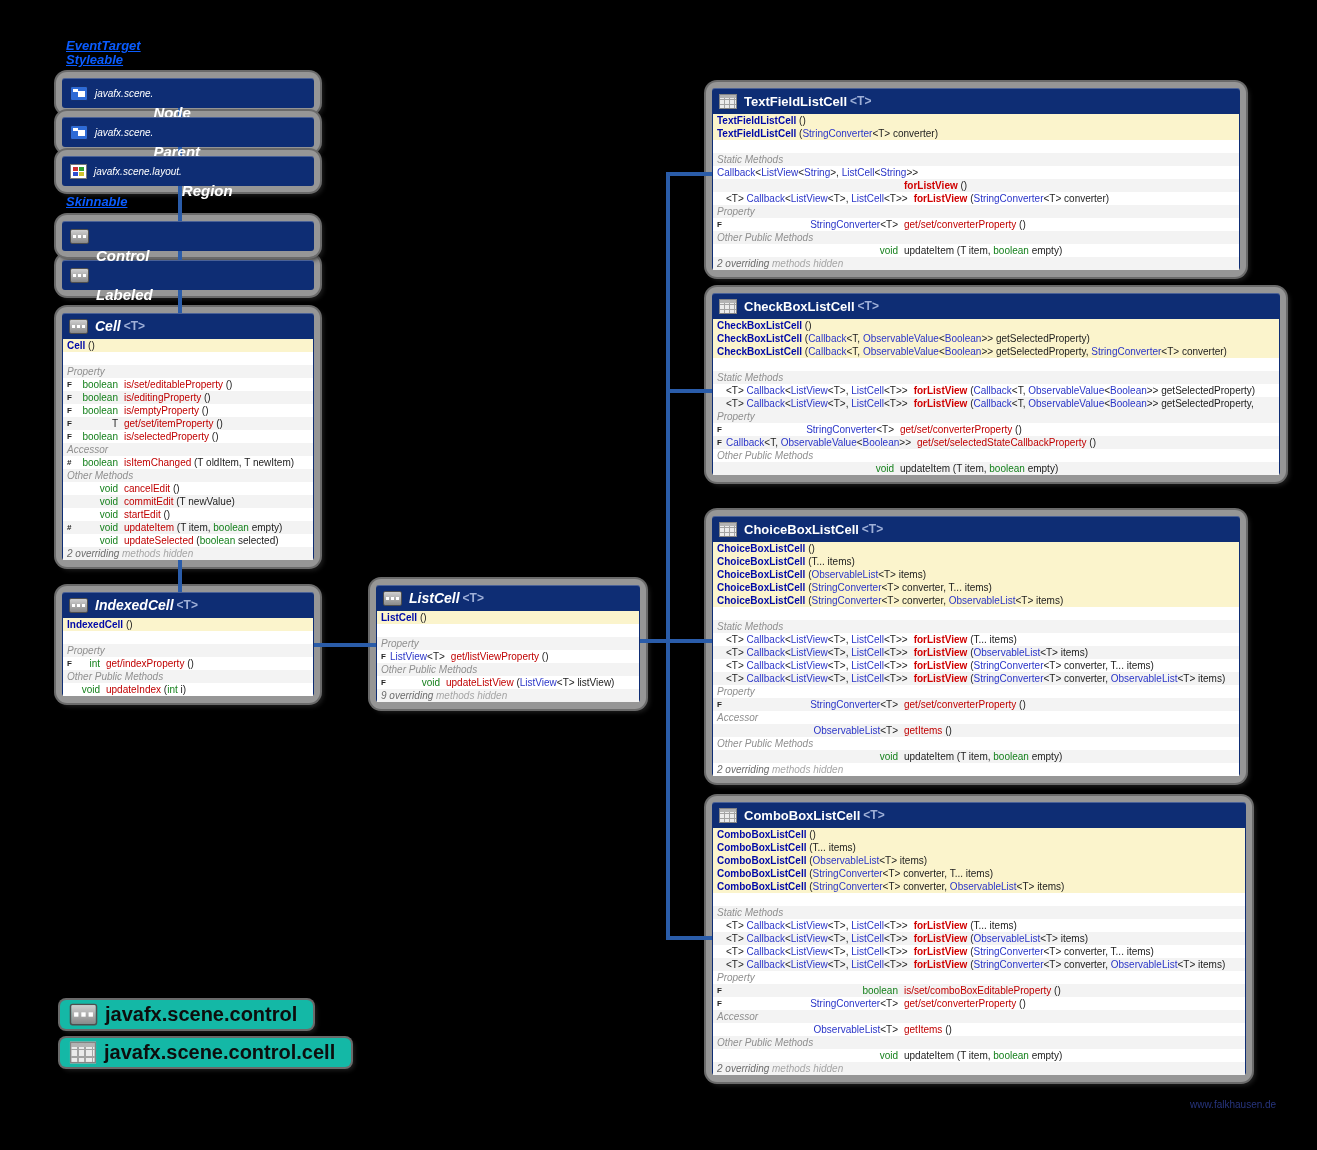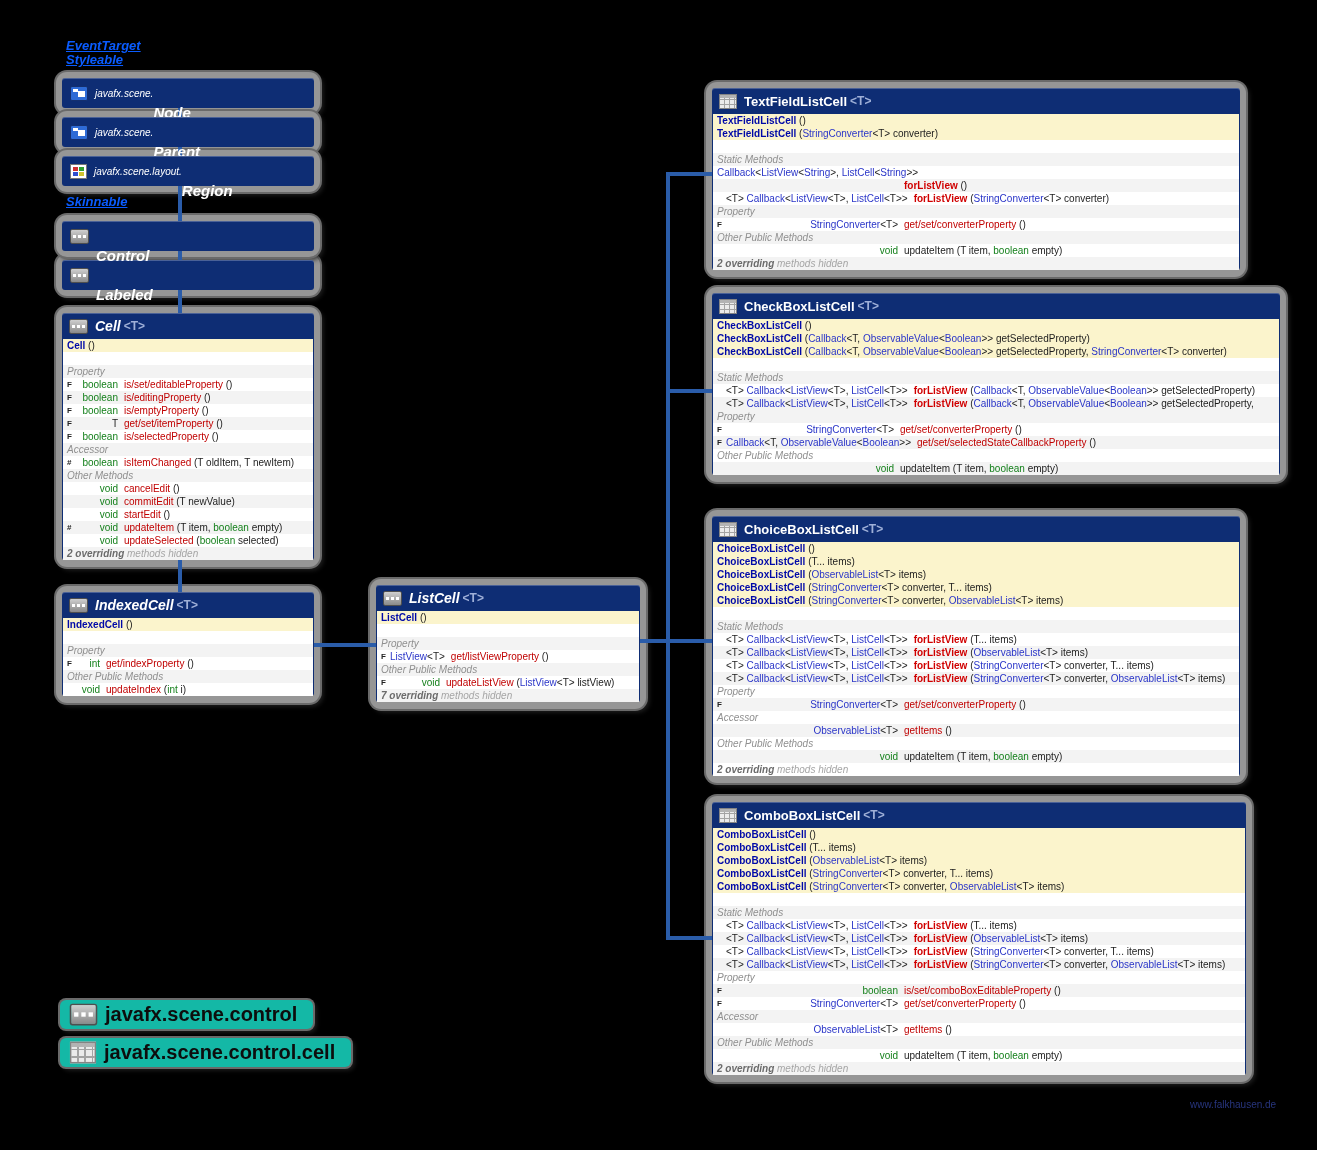--- a/index.html
+++ b/index.html
@@ -17,21 +17,21 @@
   
   .hd2{display:flex;align-items:center;height:26px;padding:0 7px;}
   .ttl{font-weight:bold;font-size:13px;color:#fff;margin-left:7px;white-space:pre;}
   .ttl.it{font-style:italic;font-size:14px;}
   .gen{font-weight:bold;font-size:12px;color:#9fb0d8;margin-left:3px;}
   .body{background:#fff;font-size:10px;color:#1a1a1a;margin:0 1px 1px 1px;}
   .row{height:13px;line-height:13px;display:flex;align-items:center;white-space:pre;padding:0 4px;}
   .row.alt{background:#f3f3f3;}
   .row.ctor{background:#fbf4cc;}
   .row.sect{font-style:italic;color:#8f8f8f;}
-  .row.foot .b1{font-weight:bold;font-style:italic;color:#6b6b6b;}
+  .row.foot .b1{font-weight:normal;font-style:italic;color:#6b6b6b;}
   .row.foot .b2{font-style:italic;color:#a5a5a5;}
   .mk{width:9px;font-size:8px;font-weight:bold;color:#222;flex:none;}
   .tc{min-width:var(--tc,40px);text-align:right;flex:none;}
   .bc{margin-left:6px;}
   .wrap{margin-left:202px;}
   .sg-c{color:#0009a8;font-weight:bold;}
   .sg-k{color:#2a35c8;}
   .sg-m{color:#c00000;}
   .sg-M{color:#d00000;font-weight:bold;}
   .sg-g{color:#15801c;}
@@ -162,21 +162,21 @@
           <span class="ttl it">ListCell</span>
           <span class="gen">&lt;T&gt;</span>
         </div>
       <div class="body" style="--tc:50px">
           <div class="row ctor"><span class="sg-c">ListCell</span><span class="sg-p"> ()</span></div>
           <div class="row"></div>
           <div class="row alt sect">Property</div>
           <div class="row"><span class="mk">F</span><span class="tc"><span class="sg-k">ListView</span><span class="sg-p">&lt;T&gt;</span></span><span class="bc"><span class="sg-m">get/listViewProperty</span><span class="sg-p"> ()</span></span></div>
           <div class="row alt sect">Other Public Methods</div>
           <div class="row"><span class="mk">F</span><span class="tc"><span class="sg-g">void</span></span><span class="bc"><span class="sg-m">updateListView</span><span class="sg-p"> (</span><span class="sg-k">ListView</span><span class="sg-p">&lt;T&gt; listView)</span></span></div>
-          <div class="row alt foot"><span class="b1">7 overriding</span><span class="b2"> methods hidden</span></div>
+          <div class="row alt foot"><span class="b1">9 overriding</span><span class="b2"> methods hidden</span></div>
         </div>
     </div>
   </div>
 
   <div class="grp" style="left:706px;top:82px;width:528px">
     <div class="navy">
       <div class="hd2">
           <span class="icon tbl"></span>
           <span class="ttl">TextFieldListCell</span>
           <span class="gen">&lt;T&gt;</span>

